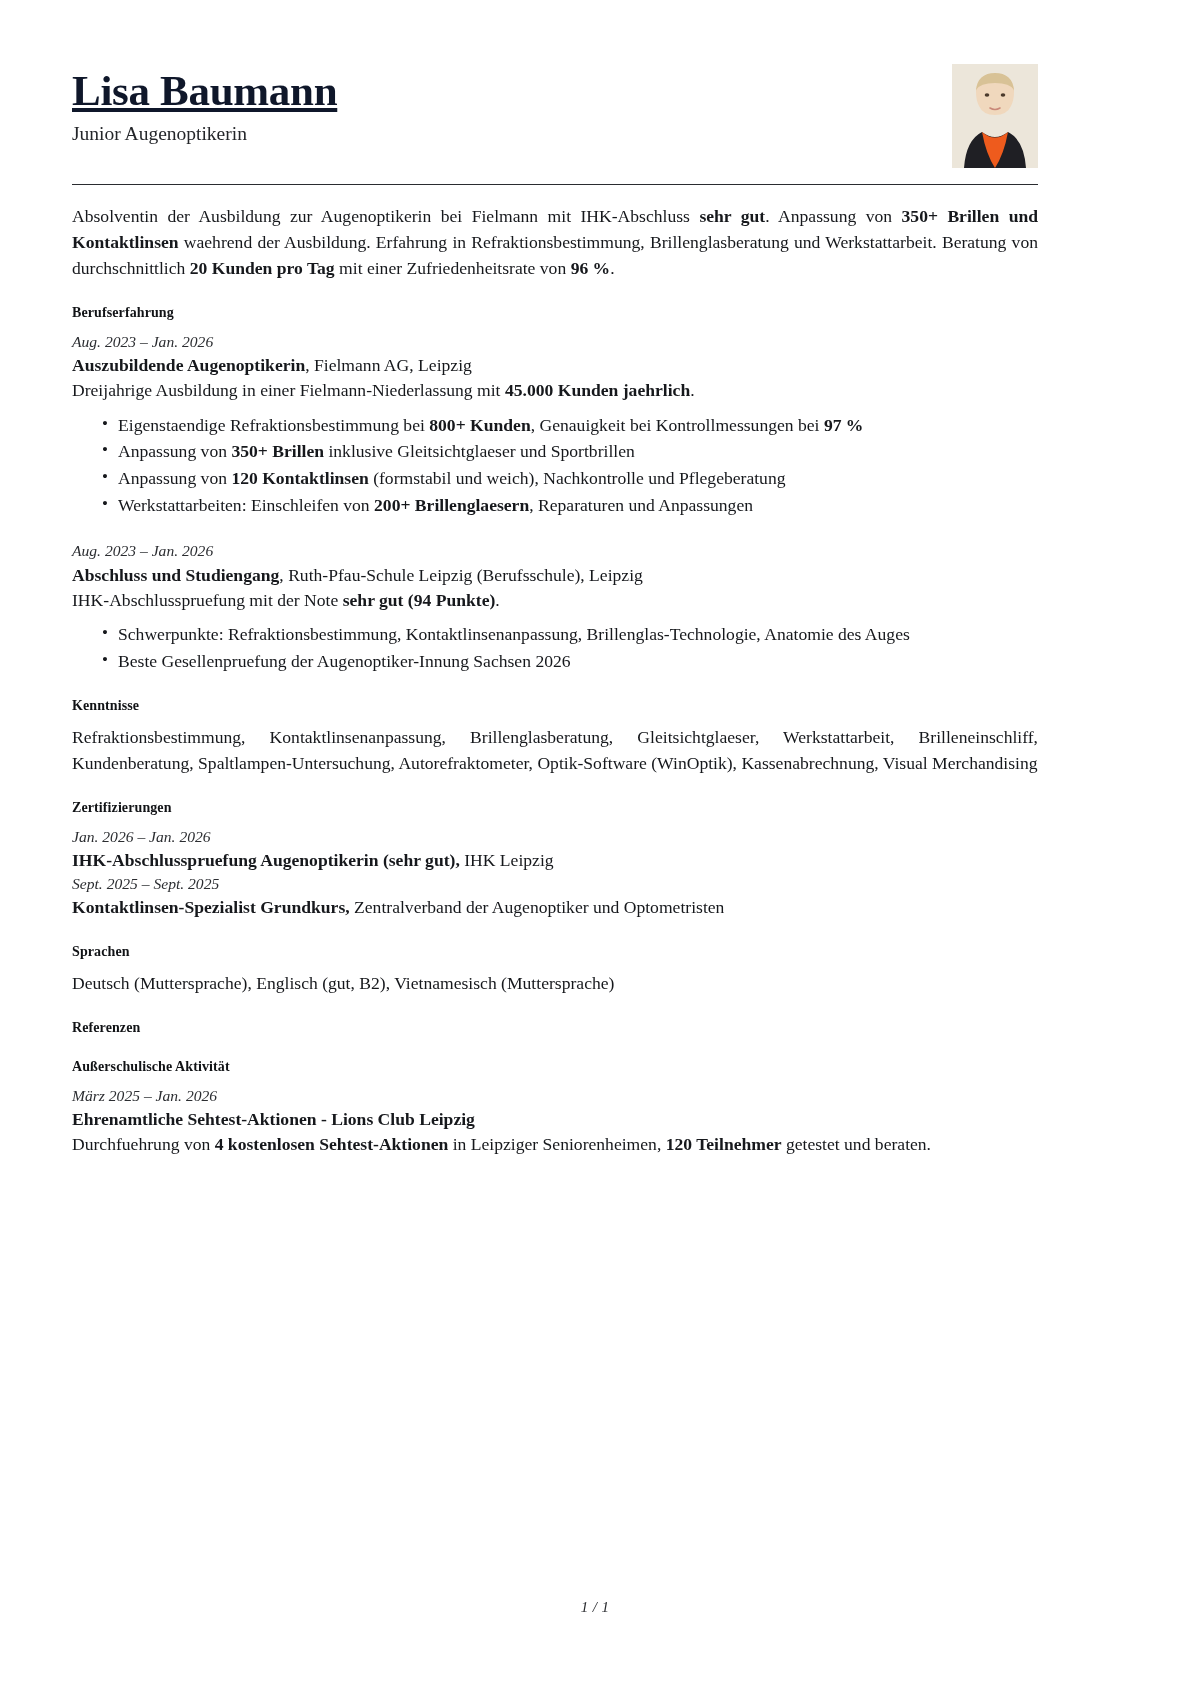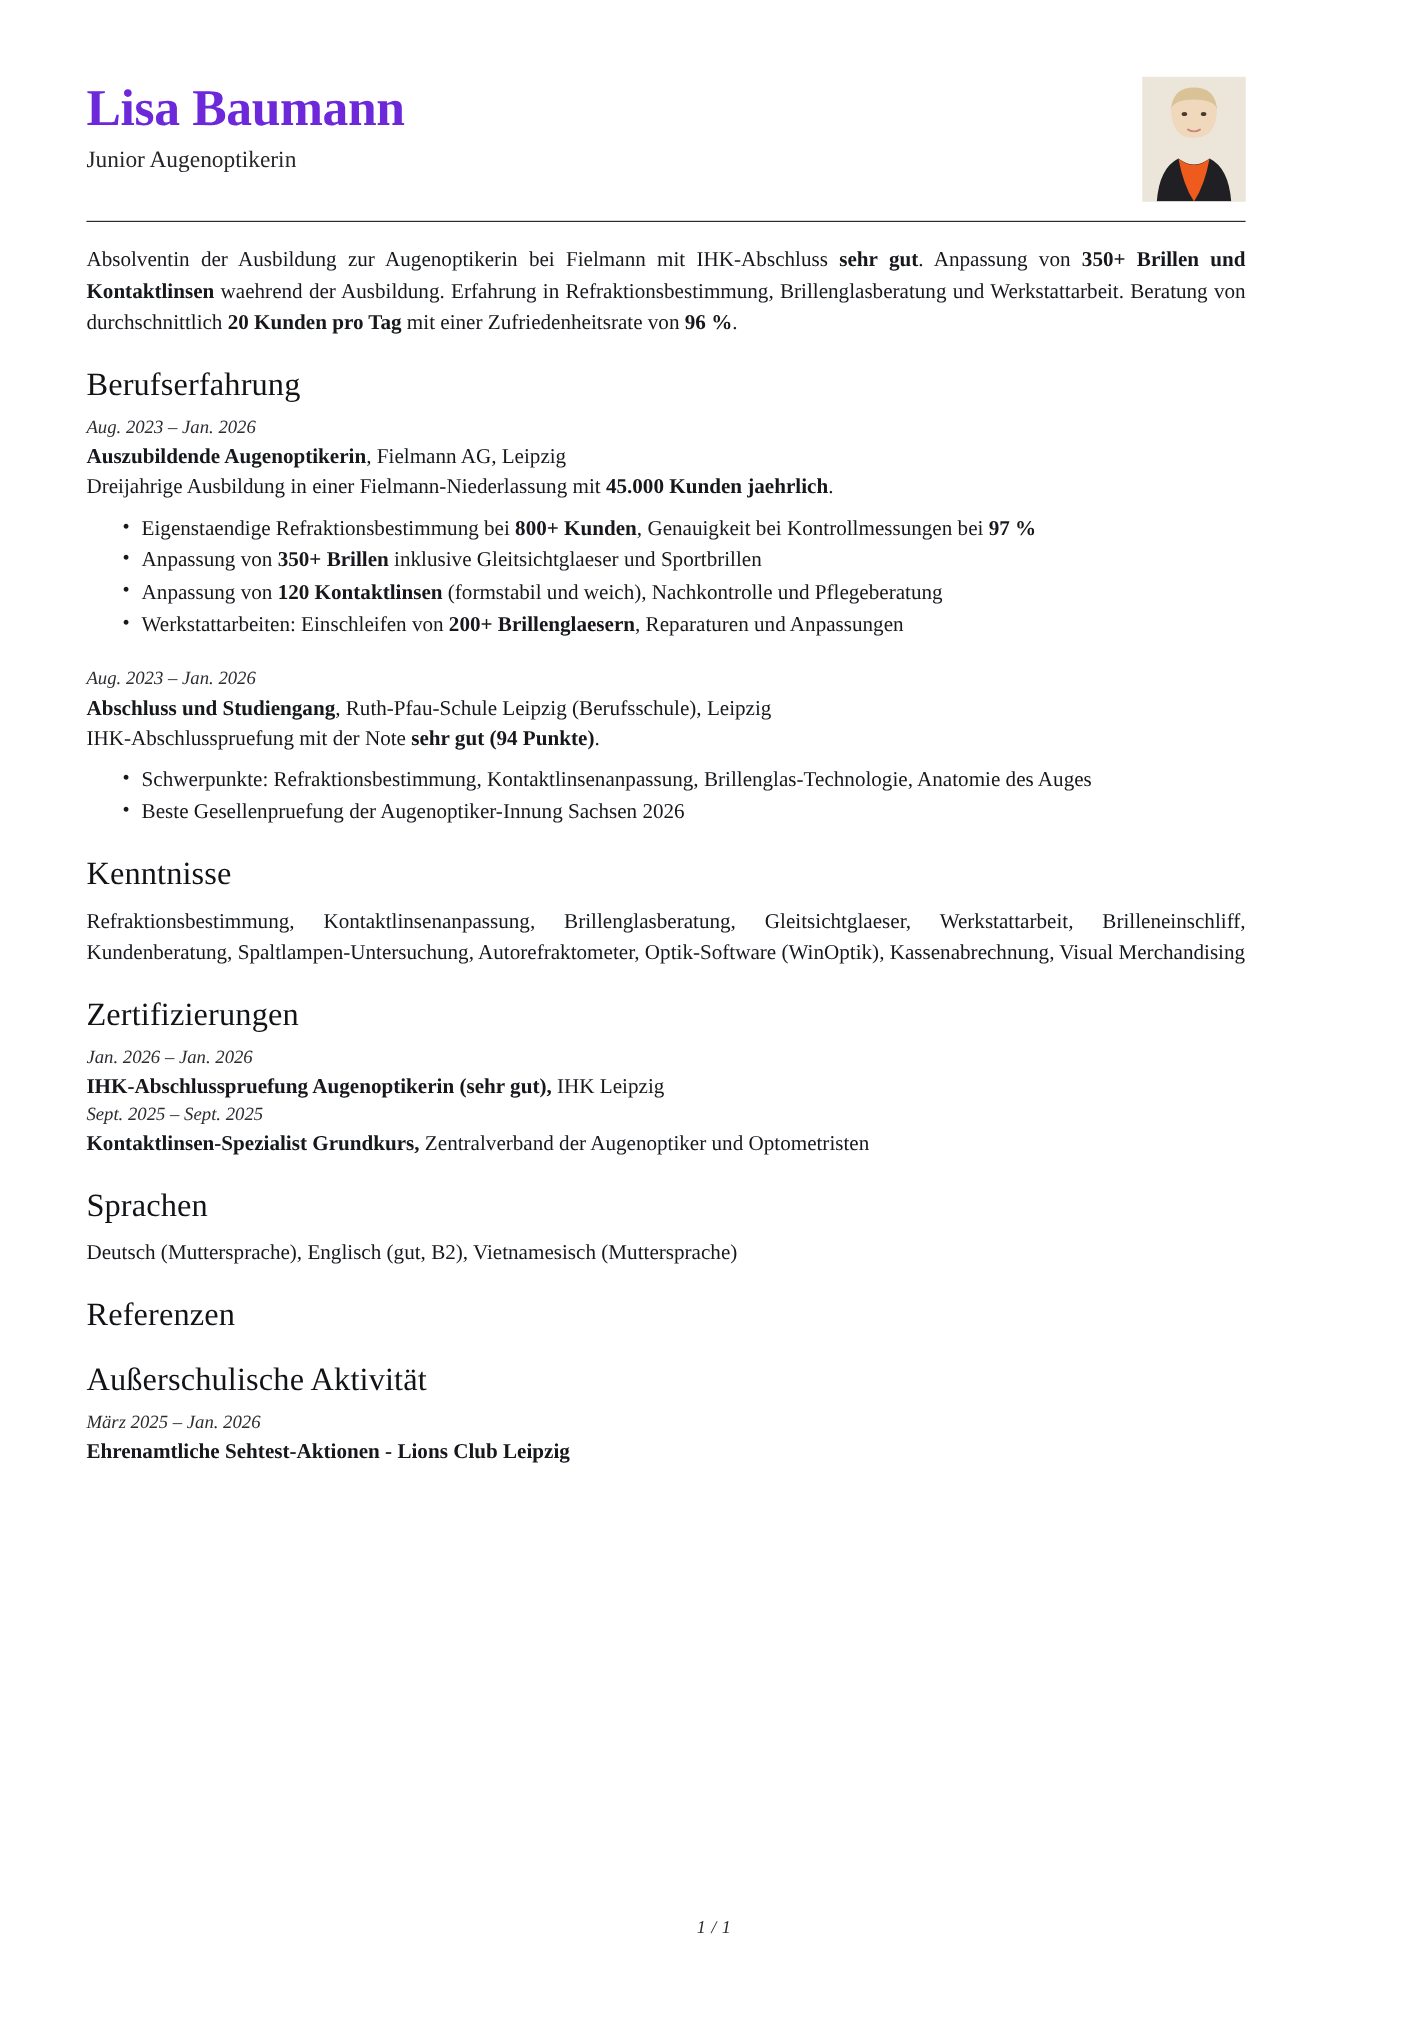--- a/index.html
+++ b/index.html
@@ -31,21 +31,22 @@
     align-items: flex-start;
     justify-content: space-between;
   }
   .header-left { padding-top: 10px; }
   .name {
     font-size: 43px;
     font-weight: 700;
     letter-spacing: -0.3px;
     line-height: 1.06;
     margin: 0;
-    color: #6d28d9;
+    color: #0f172a;
+    text-decoration: underline;
   }
   .headline {
     font-size: 19.5px;
     font-weight: 400;
     line-height: 1.25;
     margin: 8px 0 0 0;
     color: #24262a;
   }
   .photo {
     width: 86px;
@@ -77,22 +78,22 @@
     font-size: 17.6px;
     line-height: 1.47;
     margin-top: 19px;
     text-align: justify;
     color: #16181c;
   }
 
   
   .section { margin-top: 23px; }
   .section-title {
-    font-size: 27px;
-    font-weight: 400;
+    font-size: 14px;
+    font-weight: 700;
     margin: 0 0 11px 0;
     color: #111316;
     letter-spacing: 0.1px;
   }
   .entry { margin-bottom: 0; }
   .entry + .entry { margin-top: 1px; }
   .entry-date {
     font-style: italic;
     font-size: 15.6px;
     line-height: 1.3;
@@ -229,19 +230,20 @@
 
     <div class="section">
       <h2 class="section-title">Referenzen</h2>
     </div>
 
     <div class="section">
       <h2 class="section-title">Außerschulische Aktivität</h2>
       <div class="entry">
         <div class="entry-date">März 2025 – Jan. 2026</div>
         <div class="entry-line"><b>Ehrenamtliche Sehtest-Aktionen - Lions Club Leipzig</b></div>
+        <div class="entry-line"><span>Durchfuehrung von </span><b>4 kostenlosen Sehtest-Aktionen</b><span> in Leipziger Seniorenheimen, </span><b>120 Teilnehmer</b><span> getestet und beraten.</span></div>
       </div>
     </div>
 
   </div>
 
   <div class="footer">1 / 1</div>
 </div>
 
 </body></html>

